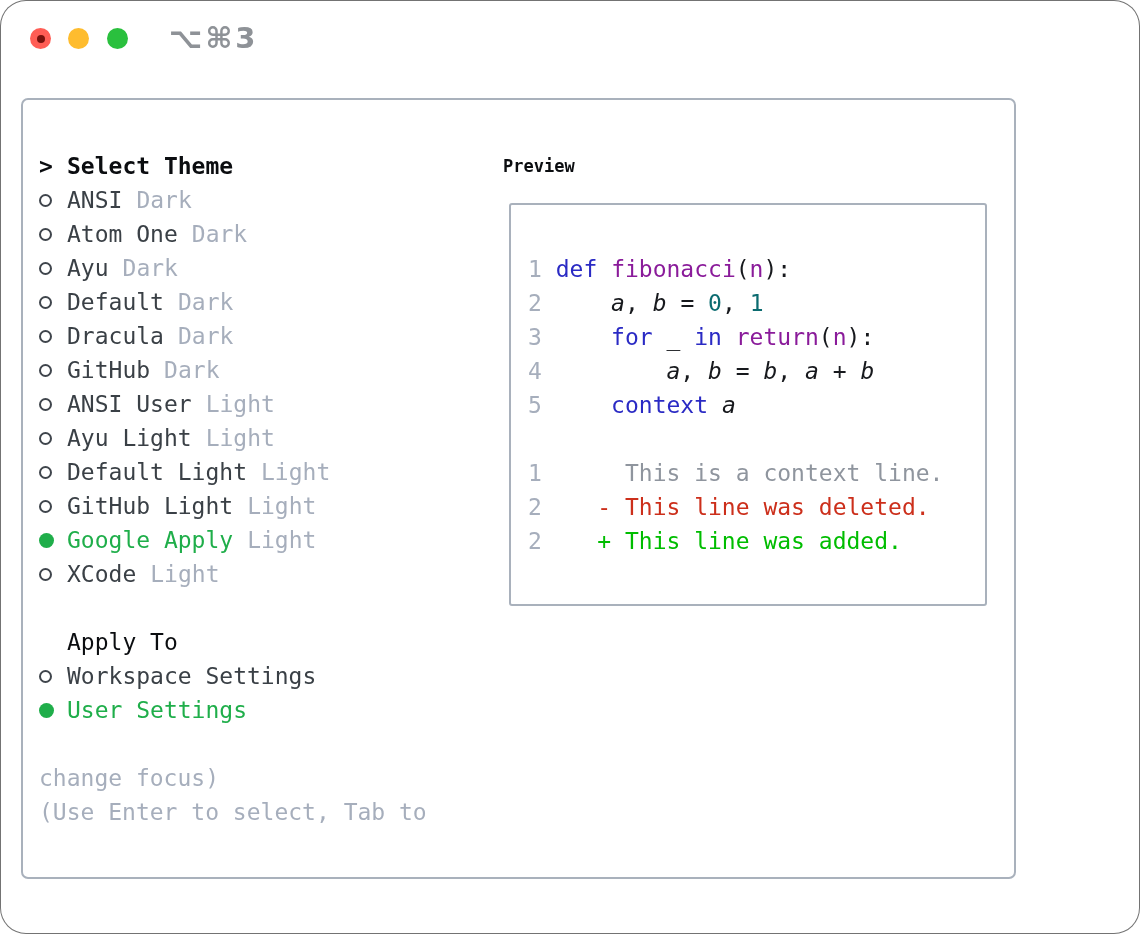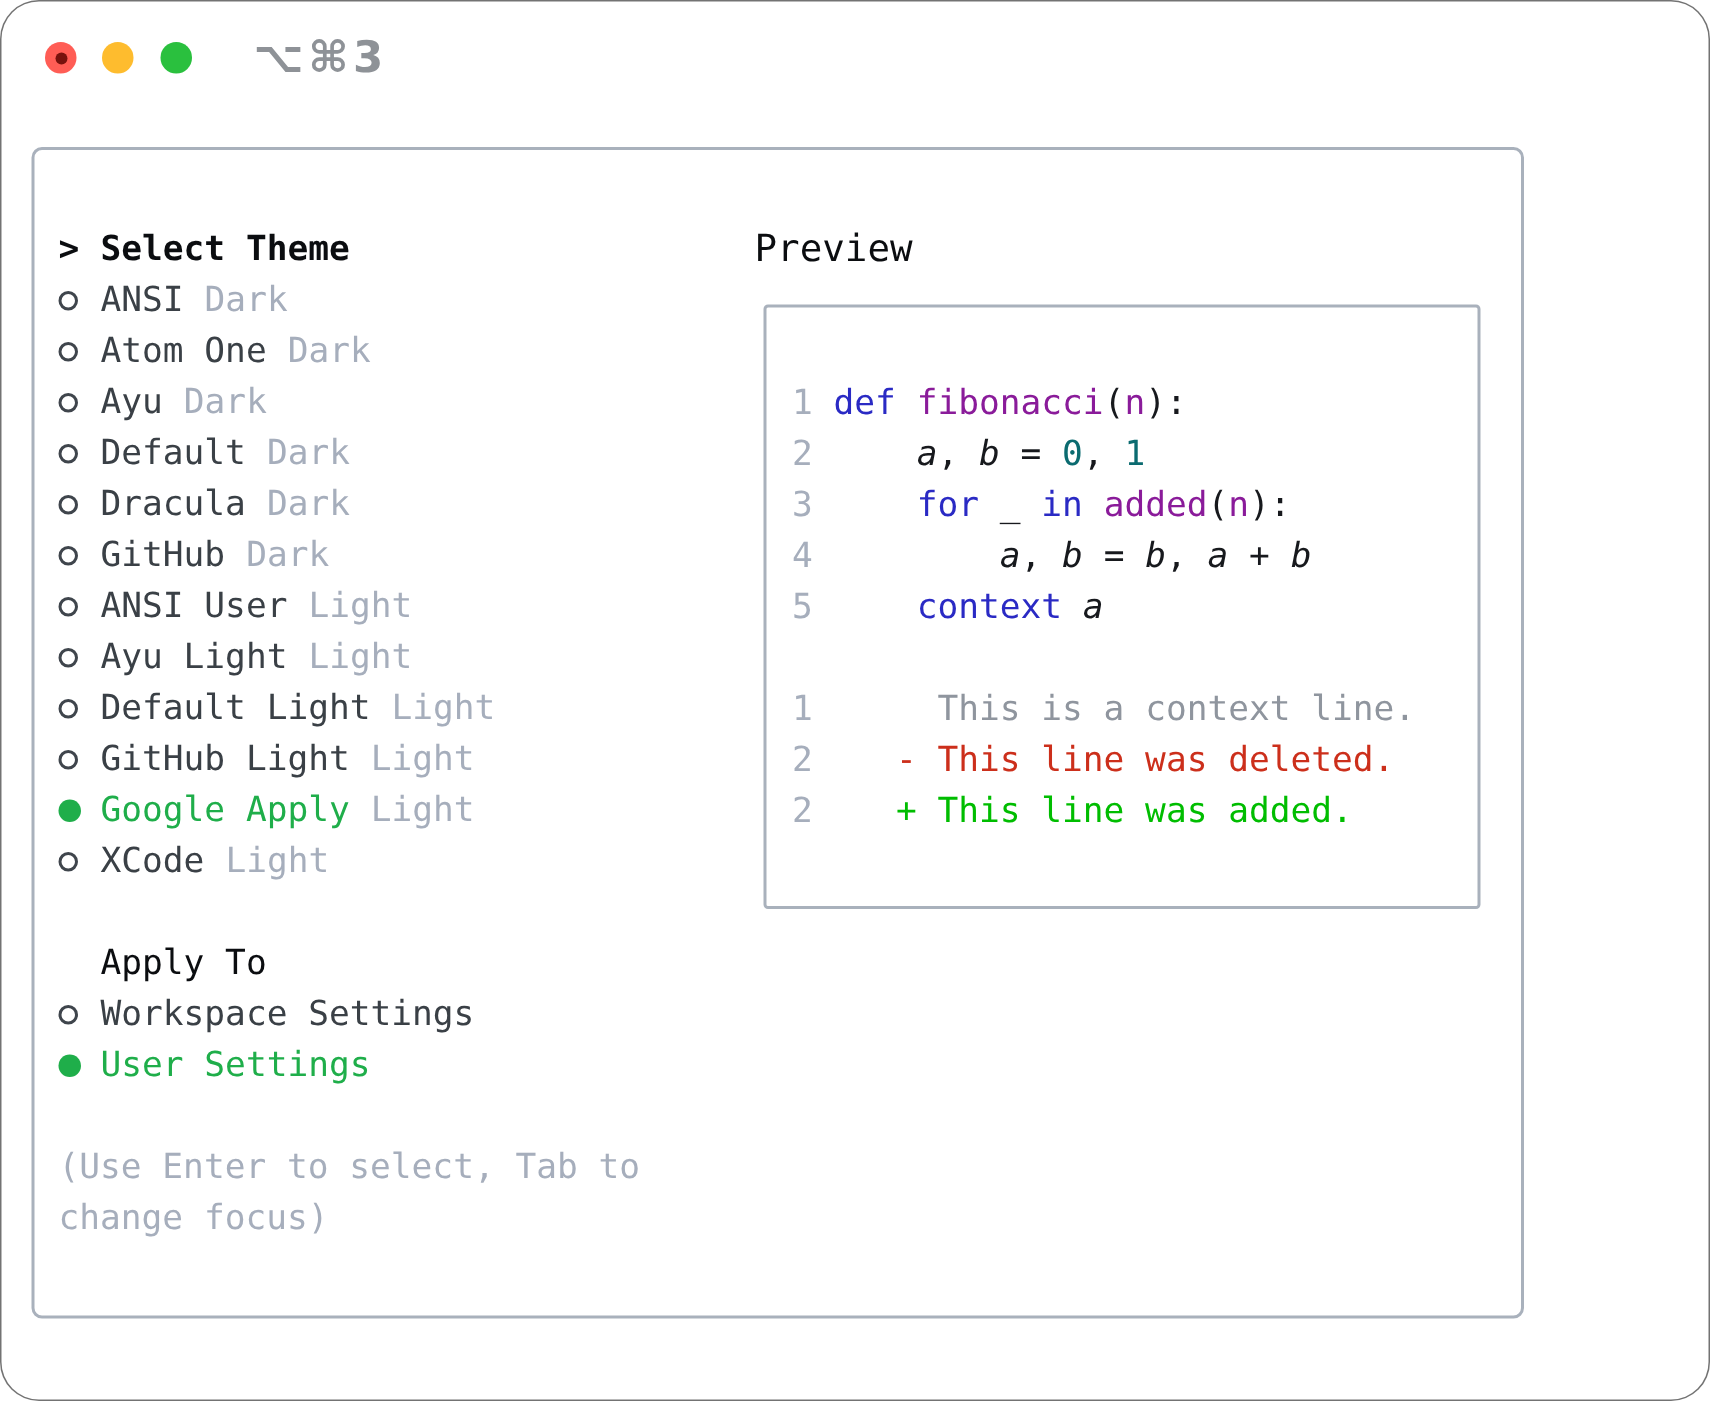--- a/index.html
+++ b/index.html
@@ -28,21 +28,21 @@
   .dot{width:15px;height:15px;border-radius:50%;background:var(--c-accent_green);}
   .hdr{font-weight:bold;color:var(--c-heading);}
   .caret{font-weight:bold;color:var(--c-heading);font-size:23px;}
   .tname{color:var(--c-name_text);margin-right:14px;}
   .tname.sel{color:var(--c-accent_green);}
   .variant{color:var(--c-muted);}
   .blank-row{height:34px;}
   .help{font-size:23px;color:var(--c-muted);line-height:34px;white-space:pre;}
   
   .col-right{position:absolute;left:478px;top:49px;}
-  .preview-hdr{height:34px;line-height:34px;font-size:25px;font-weight:normal;
+  .preview-hdr{height:34px;line-height:34px;font-size:17px;font-weight:bold;
                color:var(--c-heading);padding-left:2px;}
   .preview-pane{margin-top:20px;margin-left:8px;width:478px;height:403px;
                 border:2px solid var(--c-box_border);border-radius:3px;box-sizing:border-box;
                 padding:47px 0 0 17px;overflow:hidden;}
   .pline{height:34px;line-height:34px;font-size:23px;white-space:pre;}
   .ln{color:var(--c-ln);}
   .pl{color:var(--c-pl);}
   .kw{color:var(--c-kw);}
   .fn{color:var(--c-fn);margin-top:44px;}
   .nu{color:var(--c-nu);}
@@ -95,30 +95,30 @@
         <span style="color:var(--c-heading);">Apply To</span>
       </div>
 
       <div id="apply-list">
           <div class="row"><span class="marker"><span class="ring"></span></span><span class="tname">Workspace Settings</span></div>
           <div class="row"><span class="marker"><span class="dot"></span></span><span class="tname sel">User Settings</span></div>
         </div>
 
       <div class="blank-row"></div>
 
+      <div class="help">change focus)</div>
       <div class="help">(Use Enter to select, Tab to</div>
-      <div class="help">change focus)</div>
     </div>
 
     <div class="col-right">
       <div class="preview-hdr">Preview</div>
       <div id="preview-pane" class="preview-pane">
           <div class="pline"><span class="ln">1</span><span class="pl"> </span><span class="kw">def</span><span class="pl"> </span><span class="fn">fibonacci</span><span class="pl">(</span><span class="fn">n</span><span class="pl">):</span></div>
           <div class="pline"><span class="ln">2</span><span class="pl">     </span><span class="va">a</span><span class="pl">, </span><span class="va">b</span><span class="pl"> = </span><span class="nu">0</span><span class="pl">, </span><span class="nu">1</span></div>
-          <div class="pline"><span class="ln">3</span><span class="pl">     </span><span class="kw">for</span><span class="pl"> _ </span><span class="kw">in</span><span class="pl"> </span><span class="fn">added</span><span class="pl">(</span><span class="fn">n</span><span class="pl">):</span></div>
+          <div class="pline"><span class="ln">3</span><span class="pl">     </span><span class="kw">for</span><span class="pl"> _ </span><span class="kw">in</span><span class="pl"> </span><span class="fn">return</span><span class="pl">(</span><span class="fn">n</span><span class="pl">):</span></div>
           <div class="pline"><span class="ln">4</span><span class="pl">         </span><span class="va">a</span><span class="pl">, </span><span class="va">b</span><span class="pl"> = </span><span class="va">b</span><span class="pl">, </span><span class="va">a</span><span class="pl"> + </span><span class="va">b</span></div>
           <div class="pline"><span class="ln">5</span><span class="pl">     </span><span class="kw">context</span><span class="pl"> </span><span class="va">a</span></div>
           <div class="pline"></div>
           <div class="pline"><span class="ln">1</span><span class="pl">      </span><span class="ctx">This is a context line.</span></div>
           <div class="pline"><span class="ln">2</span><span class="pl">    </span><span class="del">- This line was deleted.</span></div>
           <div class="pline"><span class="ln">2</span><span class="pl">    </span><span class="add">+ This line was added.</span></div>
         </div>
     </div>
 
   </div>

